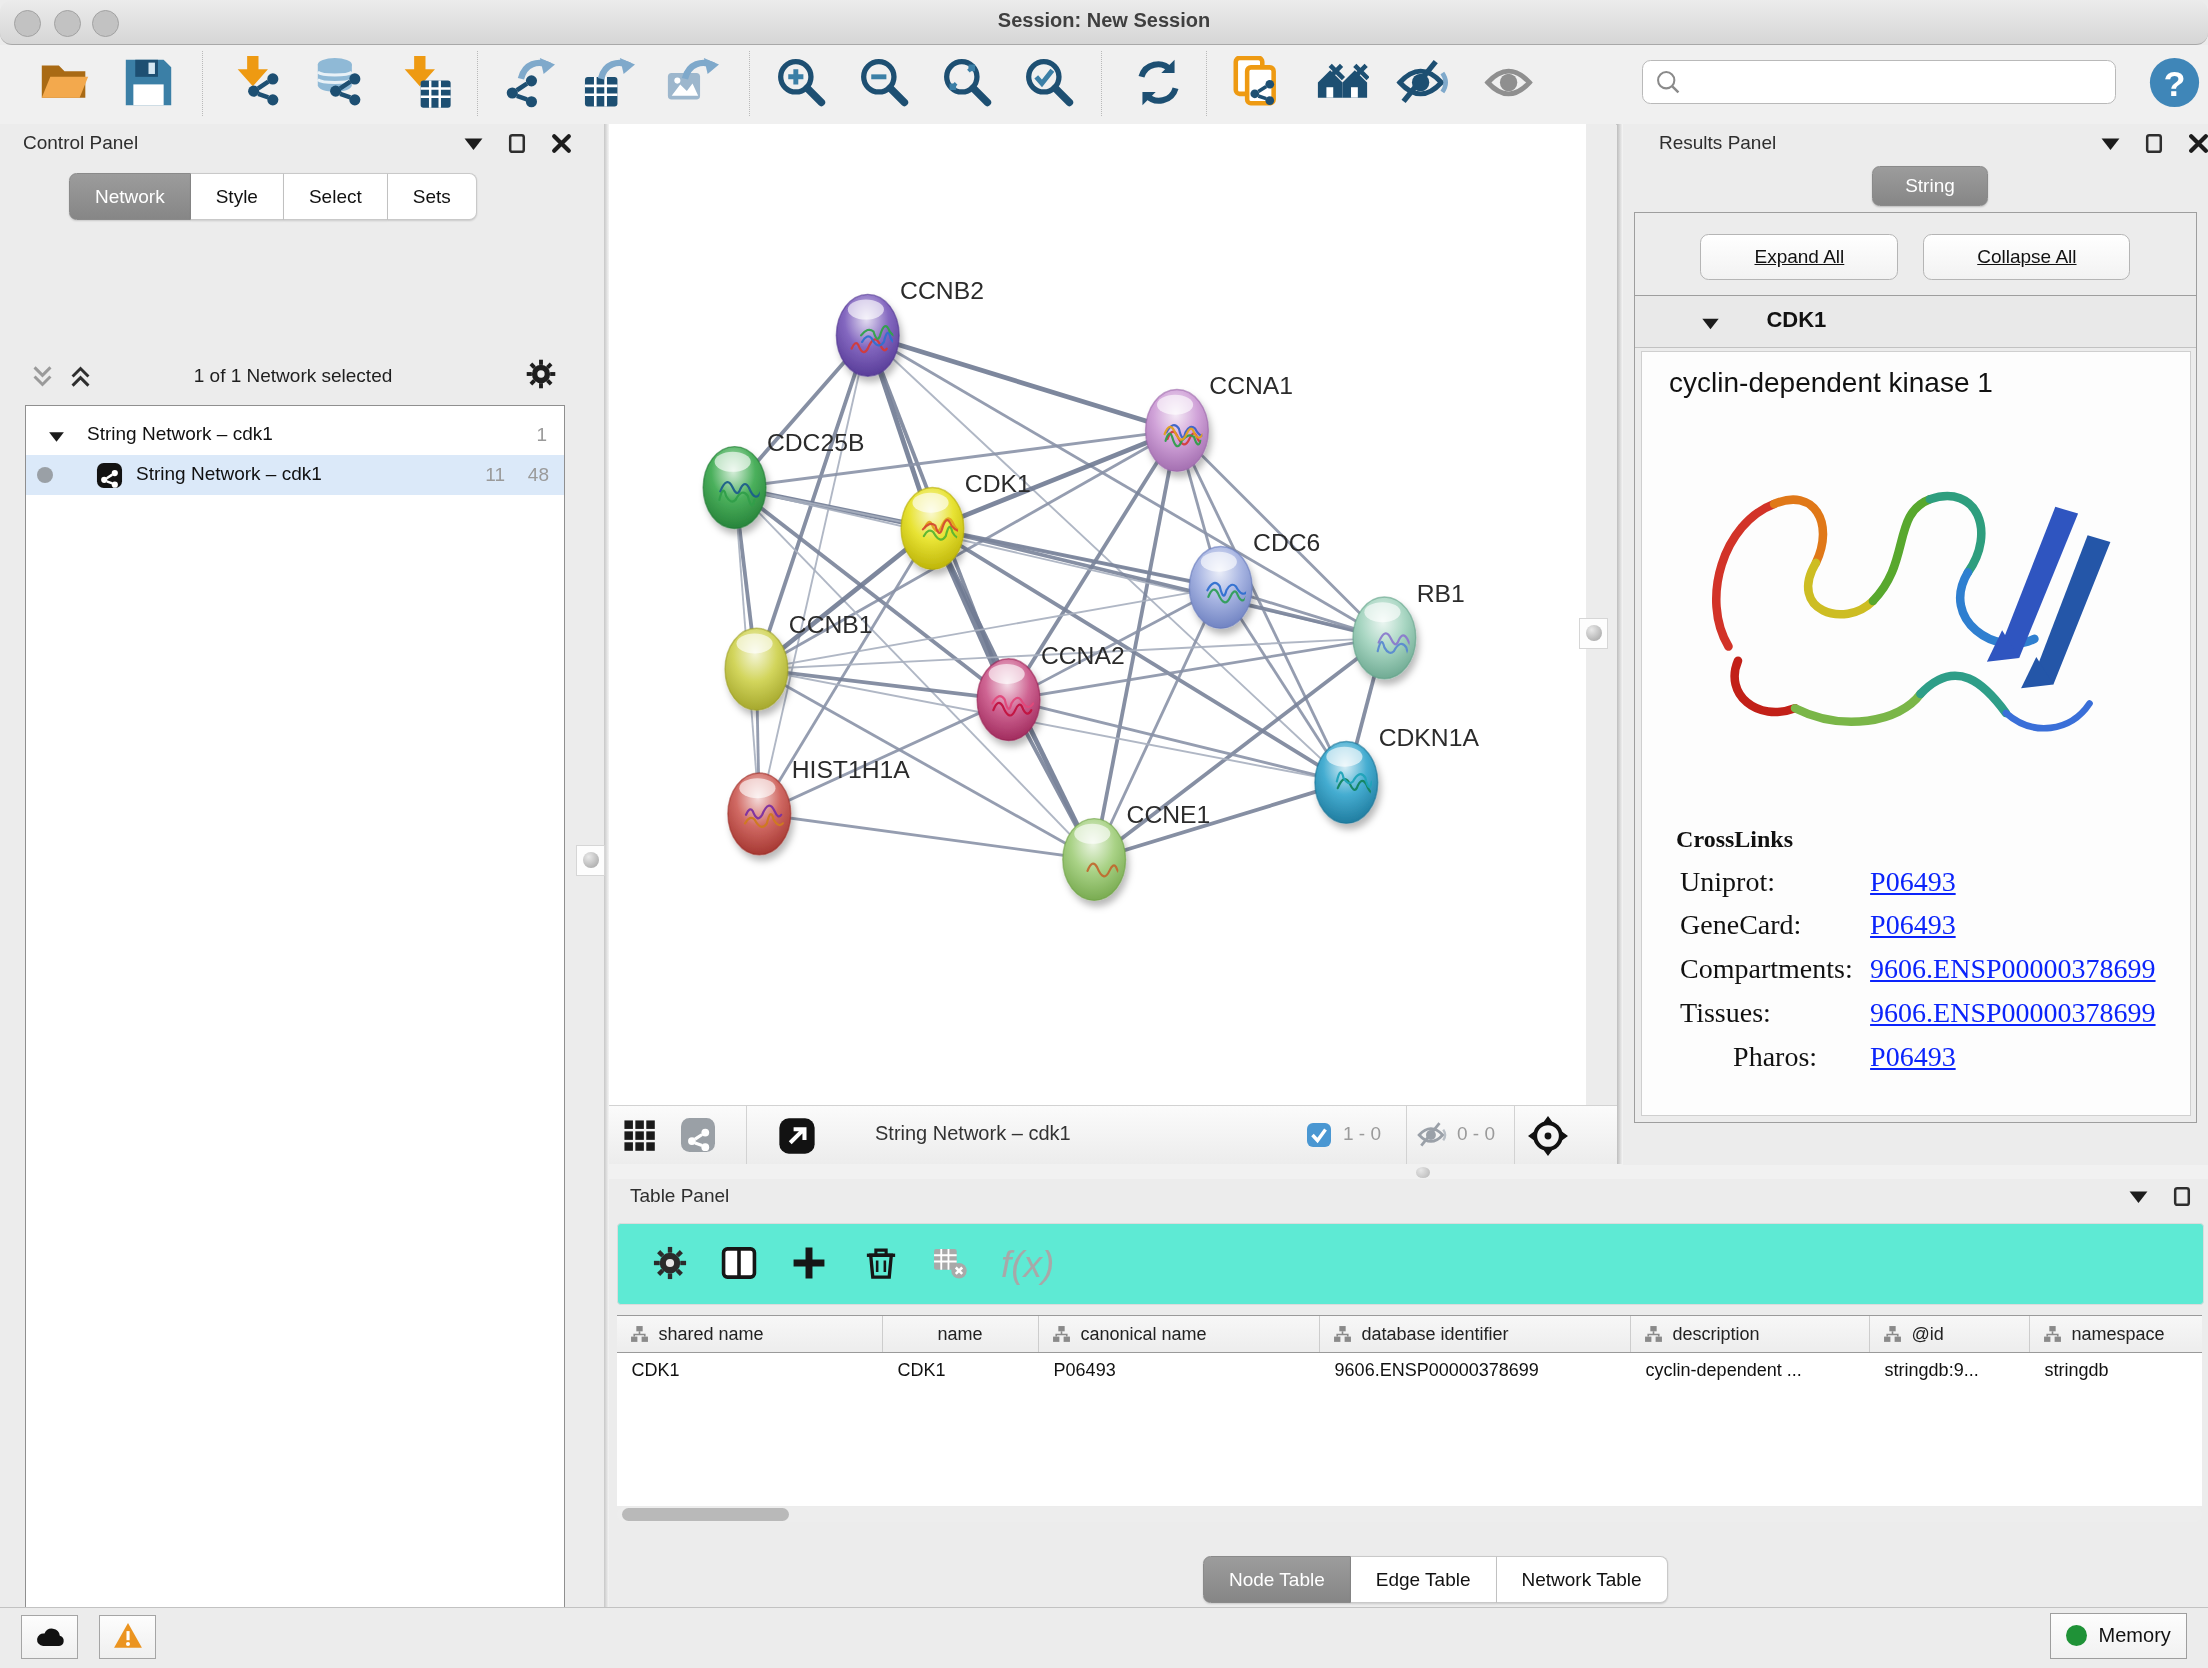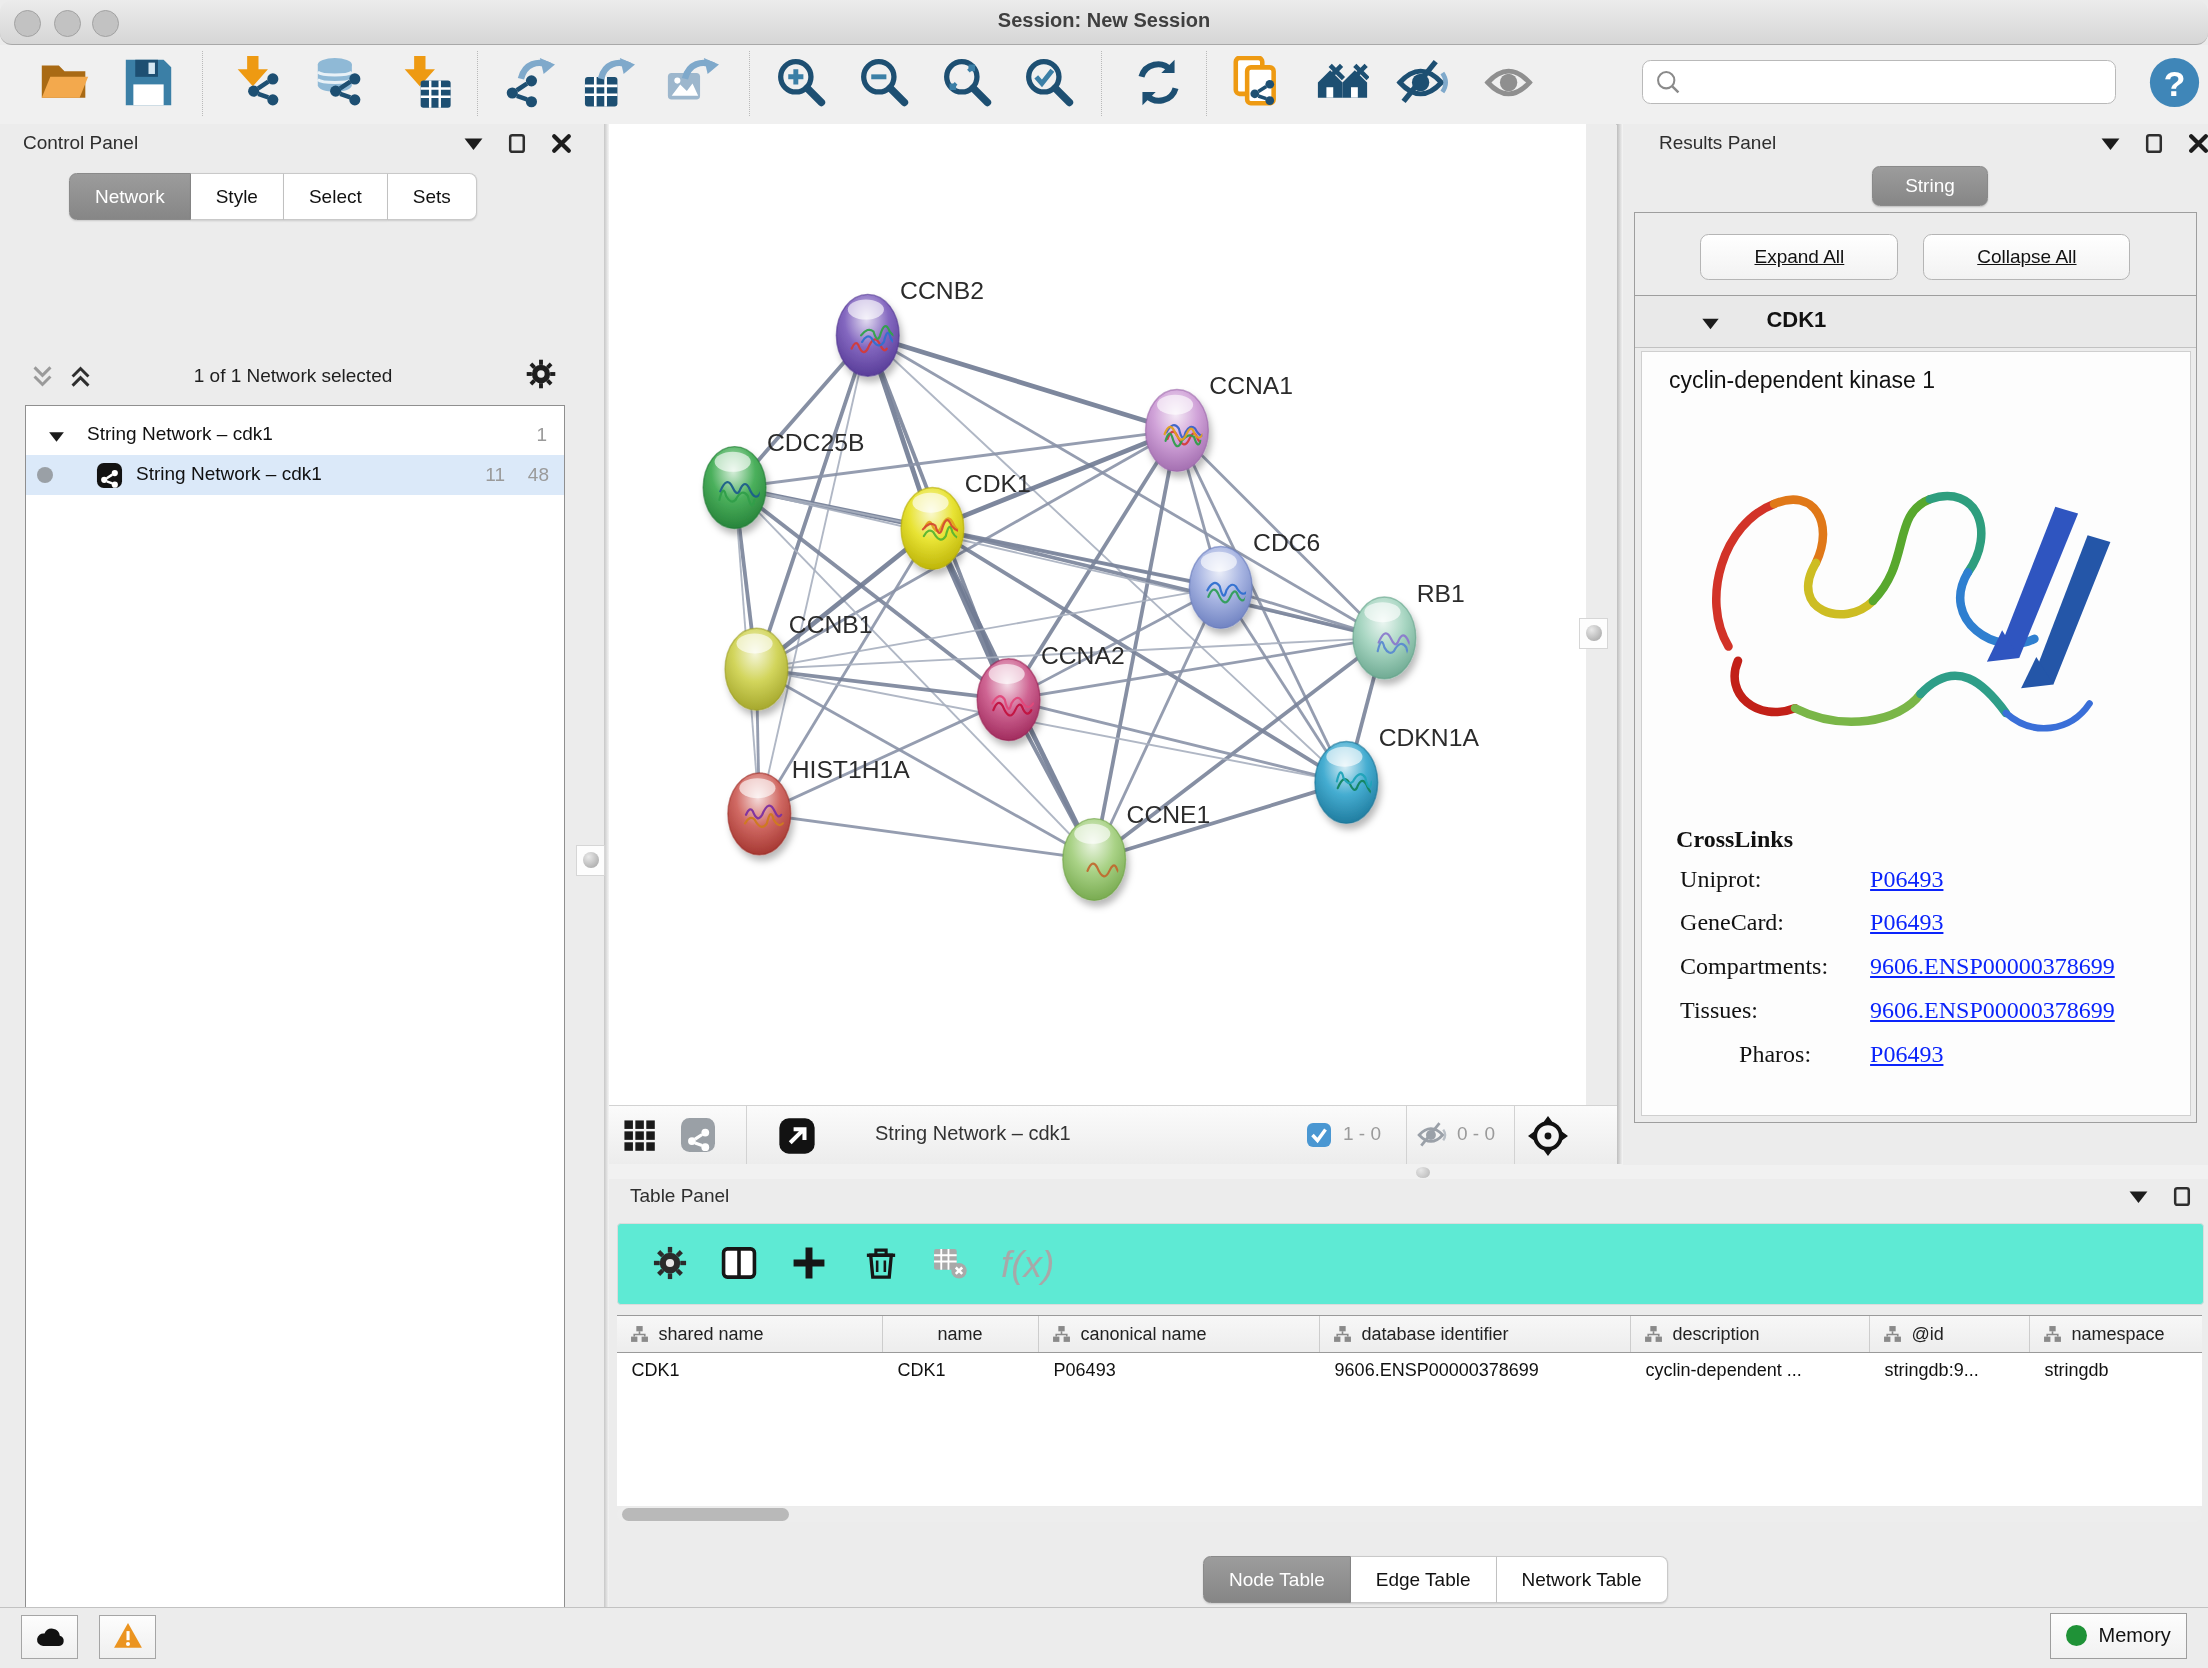--- a/index.html
+++ b/index.html
@@ -41,21 +41,21 @@
   .vtb-ic{position:absolute;top:12.4px;width:34px;height:34px;}
   .vtb-sep{position:absolute;top:0;height:59px;border-left:1px solid #d2d2d2;}
   #vt-title{position:absolute;left:266px;top:16px;font-size:20px;color:#333;}
   .vt-count{position:absolute;top:17px;font-size:19px;color:#9a9a9a;}
   #splitter-h{position:absolute;left:609px;top:1164px;width:1600px;height:15px;background:#f1f1f1;}
   
   #results-panel{position:absolute;left:1623px;top:124px;width:586px;height:1041px;background:#ececec;}
   .rbox{position:absolute;border:1.9px solid #9e9e9e;background:#ececec;}
   .btn{background:linear-gradient(#ffffff,#f2f2f2);border:1px solid #b5b5b5;border-radius:8.6px;font-size:19px;color:#111;text-align:center;cursor:pointer;text-decoration:underline;}
   #rp-content{position:absolute;left:5.7px;top:55px;right:5.7px;bottom:5.7px;background:#fdfdfd;border:1px solid #cfcfcf;}
-  .xl-row{position:absolute;left:38px;height:38px;font-family:"Liberation Serif",serif;font-size:24px;color:#111;}
+  .xl-row{position:absolute;left:38px;height:38px;font-family:"Liberation Serif",serif;font-size:28px;color:#111;}
   .xl-row .lbl{display:inline-block;width:190px;}
   .xl-row a{color:#0b24fb;text-decoration:underline;}
   
   #table-panel{position:absolute;left:609px;top:1179px;width:1600px;height:428px;background:#ececec;}
   #tp-toolbar{position:absolute;left:7.6px;top:44px;width:1585px;height:80px;background:#5eead4;border:1px solid #dcdcdc;border-radius:3.8px;}
   .tp-ic{position:absolute;top:21px;width:36px;height:36px;}
   #node-table{position:absolute;left:7.6px;top:136px;width:1585px;height:190px;background:#fff;border-top:1.9px solid #9a9a9a;overflow:hidden;}
   #nt-head{display:flex;height:36px;background:linear-gradient(#f7f7f7,#ededed);border-bottom:1.9px solid #9a9a9a;}
   .th{flex:none;display:flex;align-items:center;gap:9.5px;font-size:18px;color:#222;border-right:1px solid #cdcdcd;padding-left:13.3px;box-sizing:border-box;overflow:hidden;white-space:nowrap;}
   .th svg{width:19px;height:19px;flex:none;}
@@ -607,21 +607,21 @@
       <div class="btn" style="position:absolute;left:288px;top:21px;width:205px;height:44px;line-height:44px">Collapse All</div>
     </div>
     <div class="rbox" style="left:11.4px;top:171px;width:561px;height:826px">
       <div style="position:absolute;left:0;top:0;right:0;height:51px;background:#e9e9e9;border-bottom:1px solid #c2c2c2">
         <span style="position:absolute;left:65px;top:17px;width:21px;height:19px"><svg viewBox="0 0 18 18">
               <path d="M2 5h14l-7 9z" fill="#1c1c1c"></path>
             </svg></span>
         <span style="position:absolute;left:131px;top:11.4px;font-size:22px;font-weight:bold;color:#111">CDK1</span>
       </div>
       <div id="rp-content">
-        <div style="position:absolute;left:27px;top:15px;font-size:23px;color:#111">cyclin-dependent kinase 1</div>
+        <div style="position:absolute;left:27px;top:15px;font-size:28px;color:#111">cyclin-dependent kinase 1</div>
 
         <svg style="position:absolute;left:28.5px;top:57px" width="476" height="399" viewBox="0 0 500 420">
           <g fill="none" stroke-linecap="round" stroke-width="9">
             <path d="M60 250 C30 200 55 120 108 100" stroke="#d23328"></path>
             <path d="M70 265 C55 300 90 330 130 315" stroke="#c22018"></path>
             <path d="M108 100 C150 82 172 120 152 162" stroke="#e07818"></path>
             <path d="M152 162 C122 212 182 232 212 202" stroke="#cdbd23"></path>
             <path d="M212 202 C252 162 232 110 272 95" stroke="#58a82e"></path>
             <path d="M272 95 C322 78 342 130 312 172" stroke="#2e9e7e"></path>
             <path d="M312 172 C282 222 342 262 382 242" stroke="#2f7fd0"></path>

